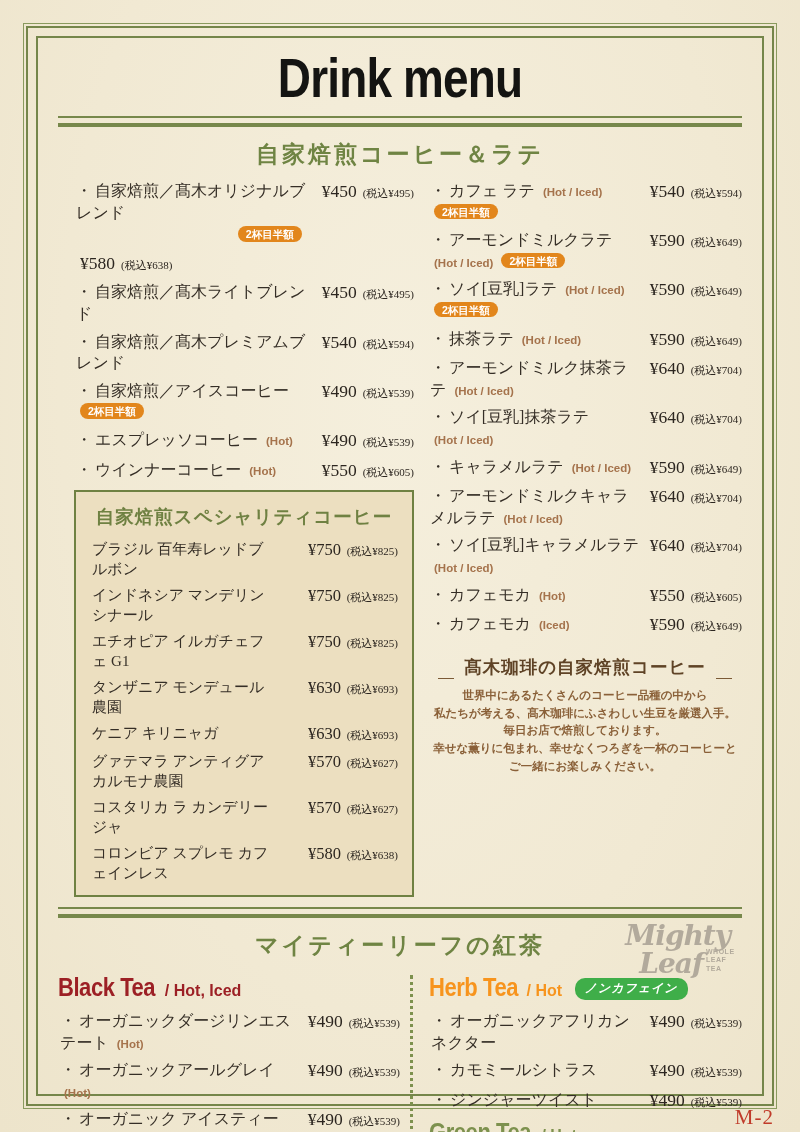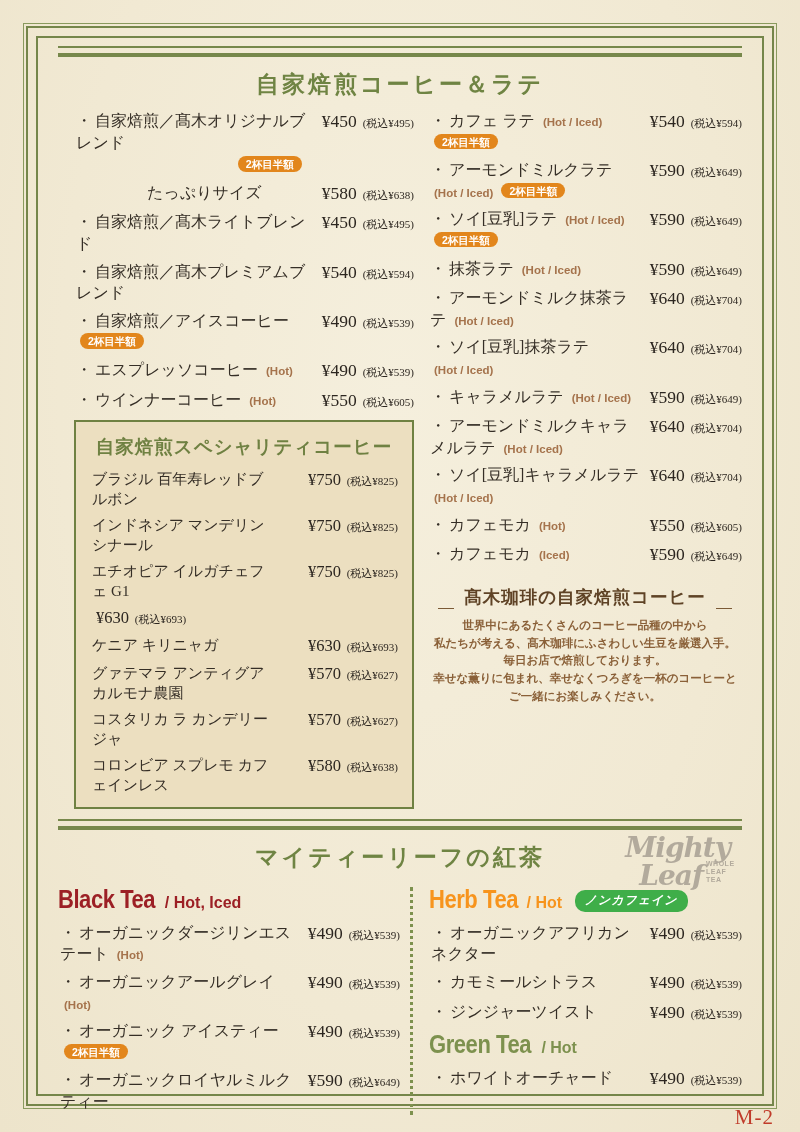--- a/index.html
+++ b/index.html
@@ -73,20 +73,21 @@
 </head>
 <body>
 
 <div class="page">
   <div class="frame-a"></div>
   <div class="frame-b"></div>
   <div class="frame-c"></div>
 
   <div class="content">
 
+    <div class="title"><span>Drink menu</span></div>
     <div class="double-rule"></div>
 
     <div class="sec-head">自家焙煎コーヒー＆ラテ</div>
     <div class="cols">
       <div class="col-l">
         <div>
   <div class="row">
     <div class="nm">
       <span class="blt">・</span><span class="nm-t">自家焙煎／髙木オリジナルブレンド</span>
       
@@ -96,27 +97,20 @@
       </div>
       
     </div>
     <div class="pr">
       <span class="yen">¥450</span>
       <span class="tax">(税込¥495)</span>
     </div>
   </div>
 
   <div class="row indent">
-    <div class="nm">
-      <span class="blt"></span><span class="nm-t">たっぷりサイズ</span>
-      
-      
-      
-      
-    </div>
     <div class="pr">
       <span class="yen">¥580</span>
       <span class="tax">(税込¥638)</span>
     </div>
   </div>
 
   <div class="row">
     <div class="nm">
       <span class="blt">・</span><span class="nm-t">自家焙煎／髙木ライトブレンド</span>
       
@@ -225,20 +219,27 @@
       
       
     </div>
     <div class="pr">
       <span class="yen">¥750</span>
       <span class="tax">(税込¥825)</span>
     </div>
   </div>
 
   <div class="row">
+    <div class="nm">
+      <span class="nm-t">タンザニア モンデュール農園</span>
+      
+      
+      
+      
+    </div>
     <div class="pr">
       <span class="yen">¥630</span>
       <span class="tax">(税込¥693)</span>
     </div>
   </div>
 
   <div class="row">
     <div class="nm">
       <span class="nm-t">ケニア キリニャガ</span>
       

